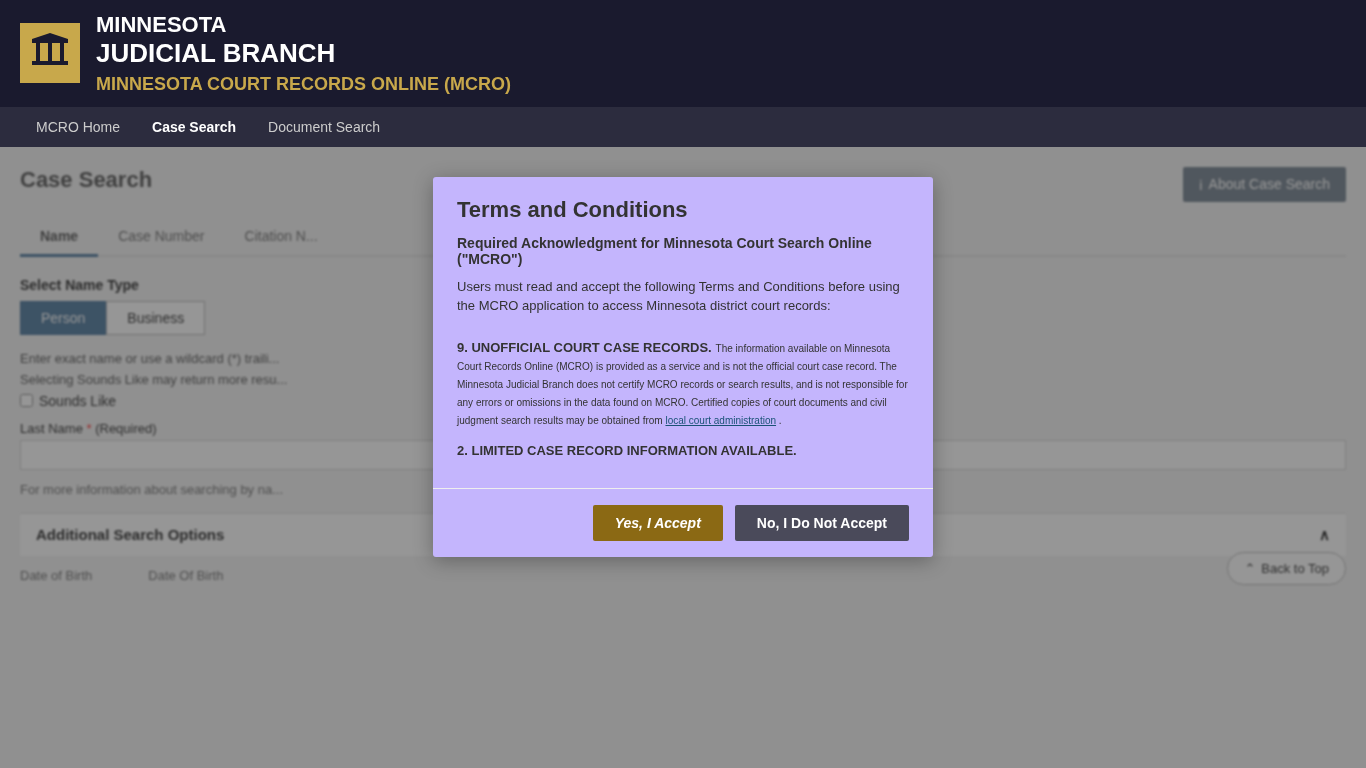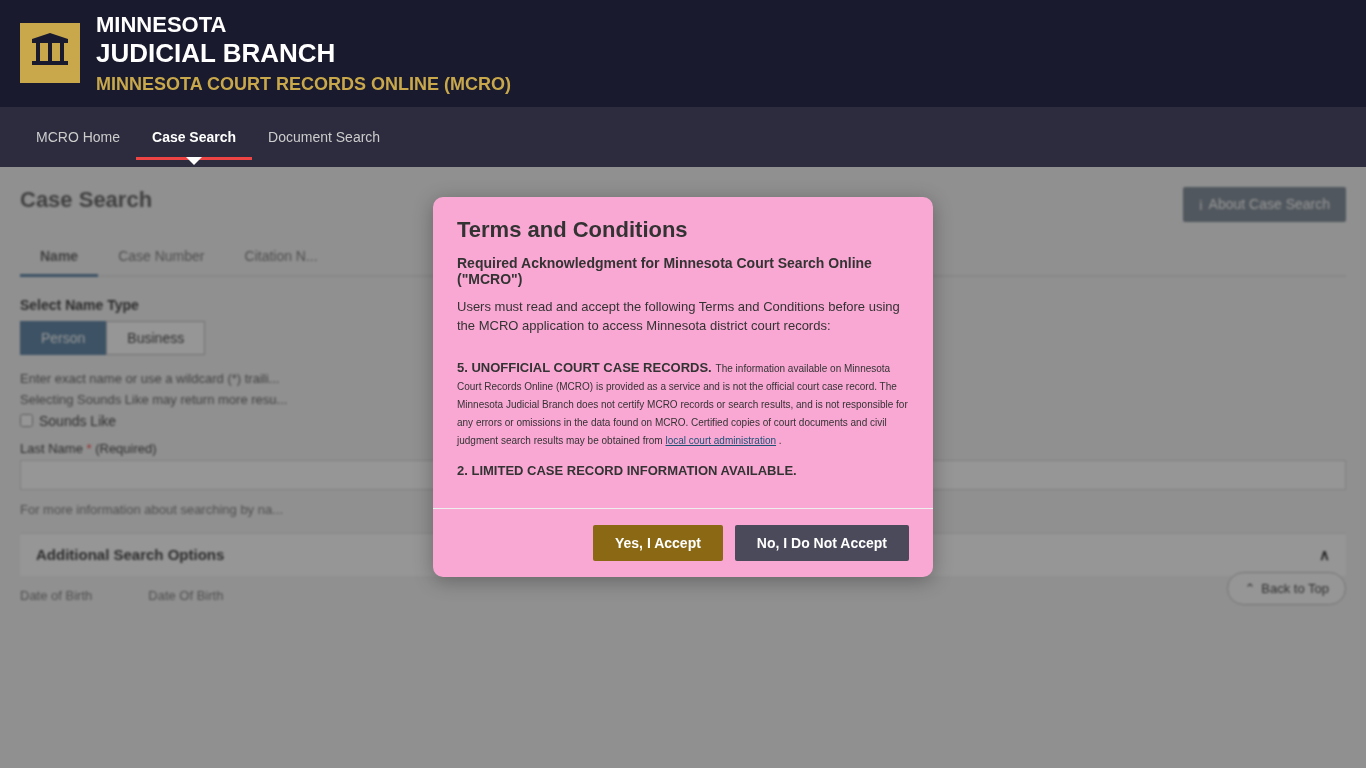--- a/index.html
+++ b/index.html
@@ -41,21 +41,21 @@
     .header-title-mcro {
       font-size: 18px;
       font-weight: bold;
       color: #c8a84b;
       margin-top: 4px;
     }
 
     
     .nav {
       background: #2c2c3e;
-      padding: 10px 20px;
+      padding: 0 20px;
       display: flex;
       align-items: stretch;
       gap: 0;
     }
     .nav-item {
       color: #ccc;
       padding: 12px 16px;
       cursor: pointer;
       font-size: 14px;
       text-decoration: none;
@@ -224,24 +224,24 @@
       top: 0; left: 0; right: 0; bottom: 0;
       background: rgba(0,0,0,0.4);
       display: flex;
       align-items: flex-start;
       justify-content: center;
       padding-top: 30px;
       z-index: 100;
     }
 
     .modal {
-      background: #f9a8d4;
+      background: #c4b5fd;
       width: 500px;
       max-height: 600px;
-      border-radius: 10px;
+      border-radius: 3px;
       box-shadow: 0 4px 20px rgba(0,0,0,0.3);
       overflow: hidden;
       display: flex;
       flex-direction: column;
     }
 
     .modal-header {
       padding: 20px 24px 12px;
     }
     .modal-title {
@@ -298,20 +298,21 @@
 
     .btn-accept {
       background: #8B6914;
       color: white;
       border: none;
       padding: 10px 22px;
       cursor: pointer;
       font-size: 14px;
       font-weight: bold;
       border-radius: 2px;
+      font-style: italic;
     }
     .btn-decline {
       background: #4a4a5a;
       color: white;
       border: none;
       padding: 10px 22px;
       cursor: pointer;
       font-size: 14px;
       font-weight: bold;
       border-radius: 2px;
@@ -429,21 +430,21 @@
   <div class="modal-overlay">
     <div class="modal">
       <div class="modal-header">
         <h2 class="modal-title">Terms and Conditions</h2>
       </div>
       <div class="modal-body">
         <p class="modal-acknowledgment">Required Acknowledgment for Minnesota Court Search Online ("MCRO")</p>
         <p class="modal-intro">Users must read and accept the following Terms and Conditions before using the MCRO application to access Minnesota district court records:</p>
 
         <div class="modal-section">
-          <span class="modal-section-title">5.  UNOFFICIAL COURT CASE RECORDS.</span>
+          <span class="modal-section-title">9.  UNOFFICIAL COURT CASE RECORDS.</span>
           <span class="modal-section-body">
             <span>The information available on Minnesota Court Records Online (MCRO) is provided as a service and is not the official court case record. The Minnesota Judicial Branch does not certify MCRO records or search results, and is not responsible for any errors or omissions in the data found on MCRO.  Certified copies of court documents and civil judgment search results may be obtained from</span>
             <a href="#">local court administration</a>
             <span>.</span>
           </span>
         </div>
 
         <div class="modal-section">
           <p class="modal-section-title">2.  LIMITED CASE RECORD INFORMATION AVAILABLE.</p>
         </div>

